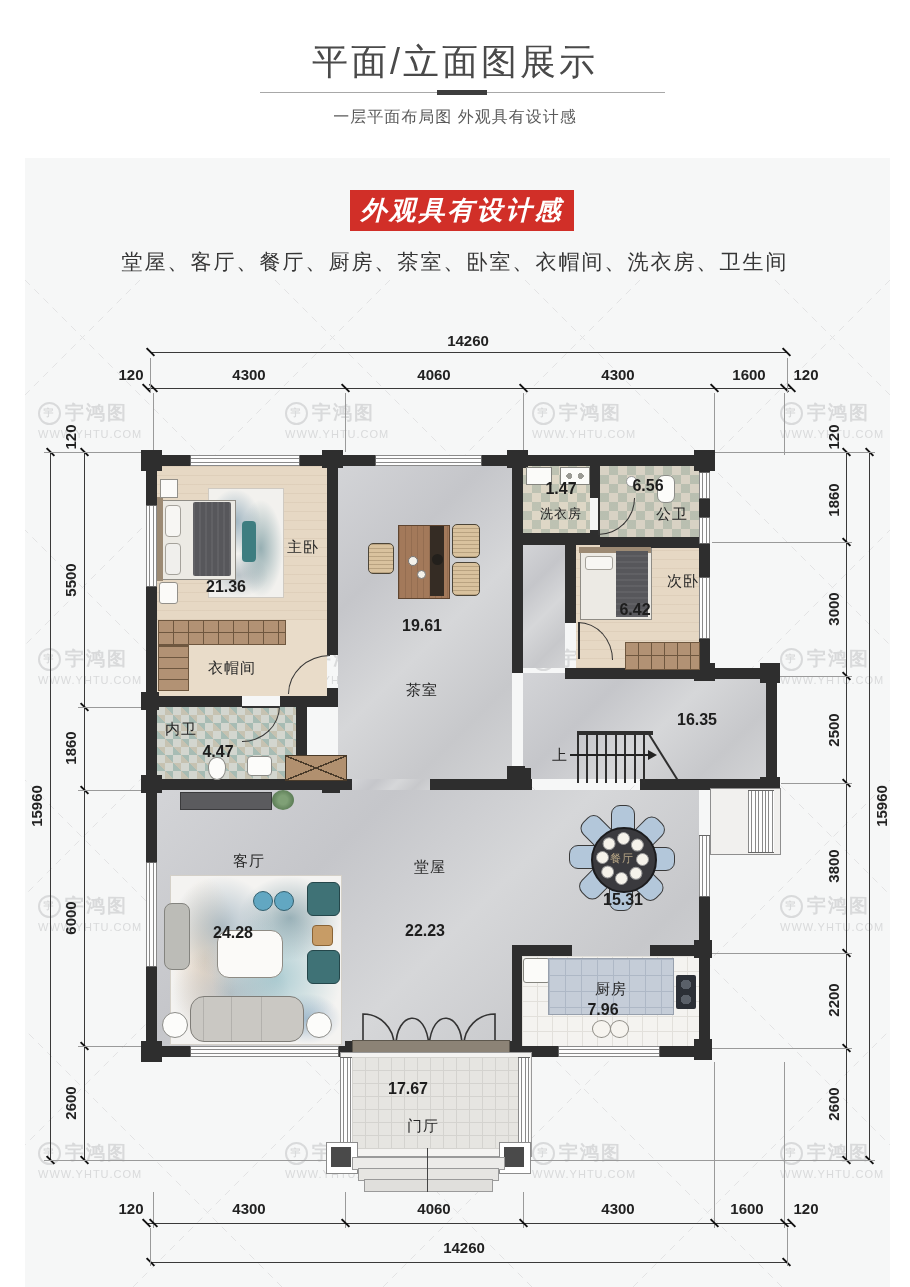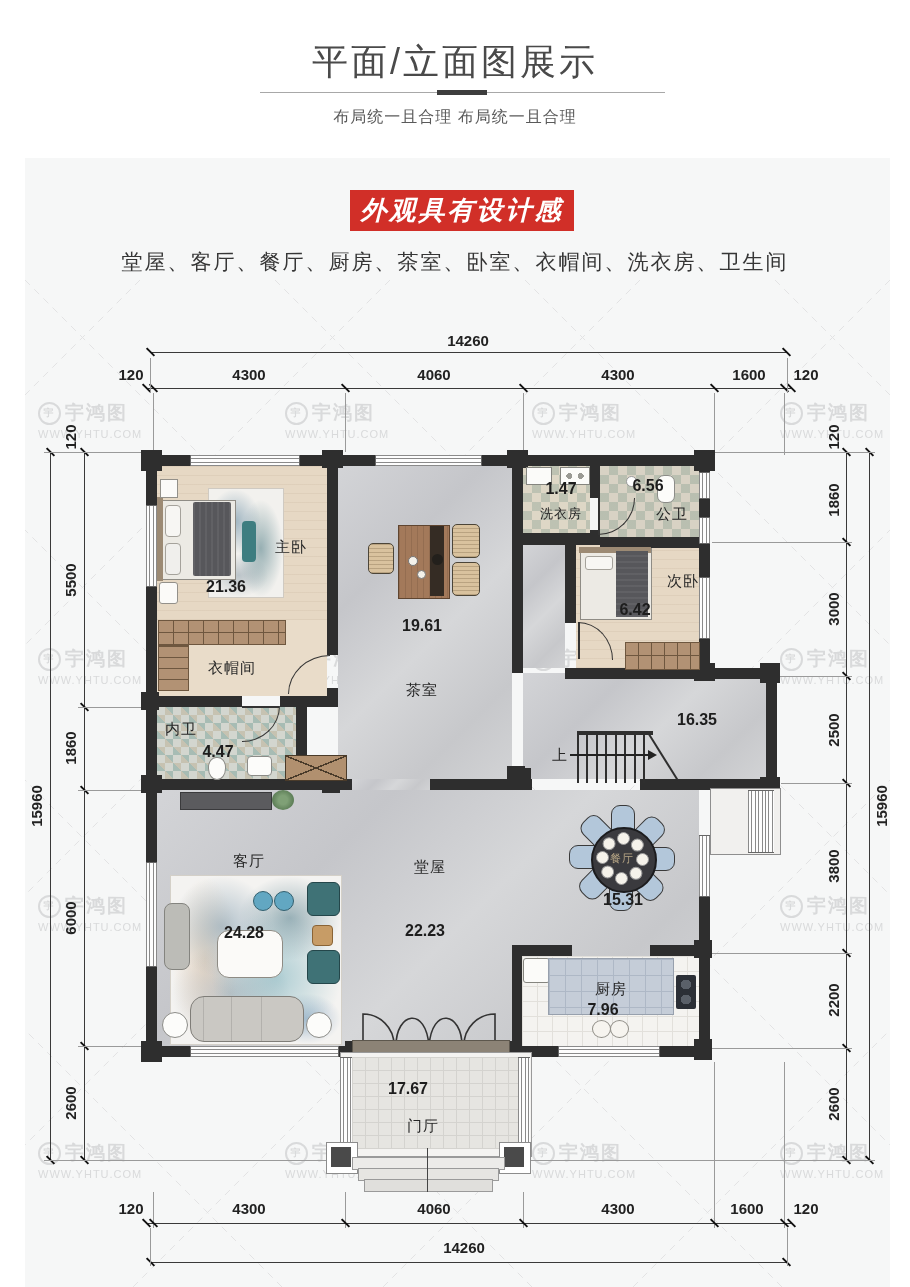--- a/index.html
+++ b/index.html
@@ -63,21 +63,21 @@
   .stairs{position:absolute;background:repeating-linear-gradient(to right,#2f2f2f 0 1.6px,transparent 1.6px 9.5px);border-top:4px solid #2f2f2f;}
   .dchair{position:absolute;width:22px;height:30px;background:#b3c7da;border:1.5px solid #3a3a3a;border-radius:9px 9px 6px 6px;}
   .dplate{position:absolute;width:11px;height:11px;background:#f5f2ea;border-radius:50%;border:1px solid #999;}
 </style>
 </head>
 <body>
 
 <div class="abs page-title">平面/立面图展示</div>
 <div class="abs divider"></div>
 <div class="abs divider-bold"></div>
-<div class="abs subtitle">布局统一且合理 布局统一且合理</div>
+<div class="abs subtitle">一层平面布局图 外观具有设计感</div>
 
 <div class="abs panel"></div>
 
 <svg class="abs" style="left:25px;top:280px;" width="865" height="1007">
   <g stroke="#e3e3e4" stroke-width="1" stroke-dasharray="7 6" fill="none">
     <path d="M-750 0 L257 1007"></path>
       <path d="M-500 0 L507 1007"></path>
       <path d="M-250 0 L757 1007"></path>
     <path d="M0 0 L1007 1007"></path>
       <path d="M250 0 L1257 1007"></path>
@@ -504,35 +504,35 @@
 </div>
 
 <div class="furn" style="left:523px;top:958px;width:25px;height:23px;background:#fbfbf9;border:1px solid #85857f;border-radius:3px;"></div>
 <div class="furn" style="left:548px;top:958px;width:124px;height:55px;background:#c5cdd8;border:1px solid #97a0ad;
      background-image:linear-gradient(#aeb8c6 1px,transparent 1px),linear-gradient(90deg,#aeb8c6 1px,transparent 1px);background-size:16px 16px;"></div>
 <div class="furn" style="left:676px;top:975px;width:20px;height:34px;background:#2b2f36;border-radius:2px;
      background-image:radial-gradient(circle at 50% 28%,#5a6069 0 5px,transparent 5px),radial-gradient(circle at 50% 72%,#5a6069 0 5px,transparent 5px);"></div>
 <div class="furn" style="left:592px;top:1020px;width:17px;height:16px;background:#f6f4ef;border:1px solid #8f8d86;border-radius:50%;"></div>
 <div class="furn" style="left:610px;top:1020px;width:17px;height:16px;background:#f6f4ef;border:1px solid #8f8d86;border-radius:50%;"></div>
 
-<div class="rl" style="left:291px;top:547px;">主卧</div>
+<div class="rl" style="left:303px;top:547px;">主卧</div>
 <div class="ar" style="left:226px;top:587px;">21.36</div>
 <div class="rl" style="left:232px;top:668px;">衣帽间</div>
 <div class="rl" style="left:181px;top:729px;">内卫</div>
 <div class="ar" style="left:218px;top:752px;">4.47</div>
 <div class="ar" style="left:422px;top:626px;">19.61</div>
 <div class="rl" style="left:422px;top:690px;">茶室</div>
 <div class="ar" style="left:561px;top:489px;">1.47</div>
 <div class="rl" style="left:561px;top:514px;font-size:13px;">洗衣房</div>
 <div class="ar" style="left:648px;top:486px;">6.56</div>
 <div class="rl" style="left:672px;top:514px;">公卫</div>
 <div class="rl" style="left:683px;top:581px;">次卧</div>
 <div class="ar" style="left:635px;top:610px;">6.42</div>
 <div class="ar" style="left:697px;top:720px;">16.35</div>
 <div class="rl" style="left:249px;top:861px;">客厅</div>
-<div class="ar" style="left:244px;top:933px;">24.28</div>
+<div class="ar" style="left:233px;top:933px;">24.28</div>
 <div class="rl" style="left:430px;top:867px;">堂屋</div>
 <div class="ar" style="left:425px;top:931px;">22.23</div>
 <div class="ar" style="left:623px;top:900px;">15.31</div>
 <div class="rl" style="left:611px;top:989px;">厨房</div>
 <div class="ar" style="left:603px;top:1010px;">7.96</div>
 <div class="ar" style="left:408px;top:1089px;">17.67</div>
 <div class="rl" style="left:423px;top:1126px;">门厅</div>
 
 </body></html>

